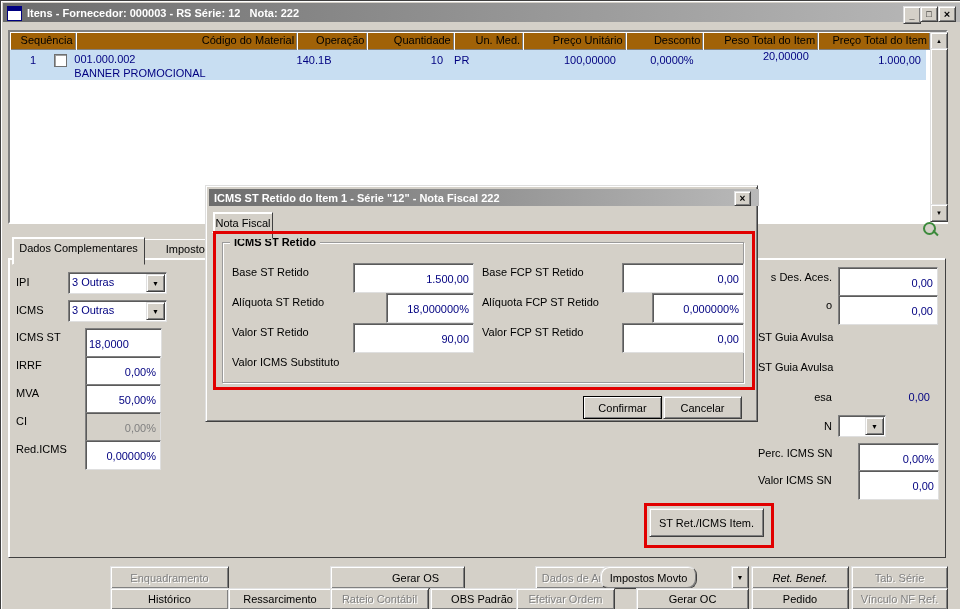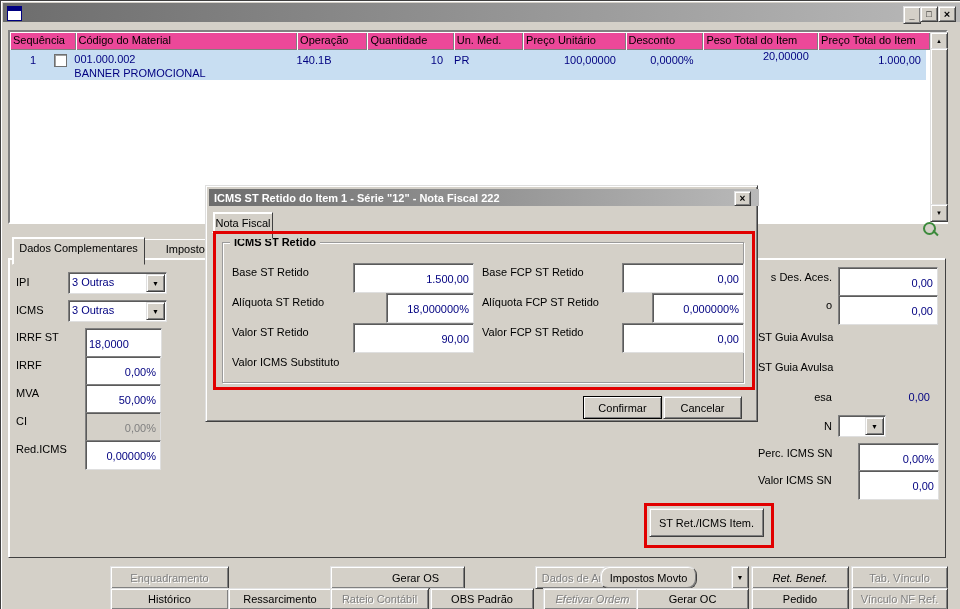--- a/index.html
+++ b/index.html
@@ -11,35 +11,36 @@
   .sunken{background:#fff;border:1px solid;border-color:#808080 #dfdfdf #dfdfdf #808080;
           box-shadow:inset 1px 1px 0 #5a5a5a;}
   .field{color:#000080;text-align:right;padding:9px 4px 0 2px;white-space:nowrap;overflow:hidden;}
   .field.leftal{text-align:left;padding-left:3px;}
   .field.disabled{background:#d4d0c8;color:#808080;}
   .lbl{line-height:13px;white-space:nowrap;}
   .btn{display:flex;align-items:center;justify-content:center;white-space:nowrap;}
   .btn.disabled{color:#808080;text-shadow:1px 1px 0 #fff;}
   .tbar{background:linear-gradient(to right,#6d6d6d,#b9b9b9);color:#fff;font-weight:bold;
         display:flex;align-items:center;white-space:pre;overflow:hidden;}
-  .hcell{box-shadow:inset 1px 1px 0 #fff,inset -1px -1px 0 #808080;background:#ec4899;
-         padding:2px 3px;white-space:nowrap;overflow:hidden;}
+  .hcell{box-shadow:inset 1px 1px 0 #fff,inset -1px -1px 0 #808080;background:#a16207;
+         padding:2px 3px;white-space:nowrap;overflow:hidden;text-align:right;}
   .annotation{border:3px solid #e10000;pointer-events:none;z-index:300;}
   .navy{color:#000080;}
   .combo-btn{position:absolute;top:1px;right:1px;bottom:1px;width:17px;display:flex;
              align-items:center;justify-content:center;font-size:7px;}
   .win-frame{border:1px solid #404040;box-shadow:inset 1px 1px 0 #fff,inset -1px -1px 0 #808080;}
 </style>
 </head>
 <body>
 
 <div class="abs win-frame" style="left:0;top:0;width:960px;height:609px;"></div>
 
 <div class="tbar abs" style="left:3px;top:3px;width:954px;height:19px;padding-left:4px;">
   <span class="abs" style="left:4px;top:3px;width:13px;height:13px;background:#fff;border:1px solid #000080;"><span style="display:block;height:4px;background:#000080;"></span></span>
+  <span style="margin-left:20px;">Itens - Fornecedor: 000003 - RS Série: 12   Nota: 222</span>
 </div>
 <div class="abs raised btn" style="left:903px;top:6px;width:16px;height:14px;align-items:flex-end;padding-bottom:2px;font-size:9px;font-weight:bold;">
     <span>_</span>
   </div>
 <div class="abs raised btn" style="left:920px;top:6px;width:16px;height:14px;font-size:9px;font-weight:bold;">
     <span>□</span>
   </div>
 <div class="abs raised btn" style="left:938px;top:6px;width:16px;height:14px;font-size:11px;font-weight:bold;">
     <span>×</span>
   </div>
@@ -98,21 +99,21 @@
   <span class="abs navy" style="left:3px;top:3px;">3 Outras</span>
   <span class="raised btn combo-btn">▼</span>
 </div>
 
 <div class="abs lbl" style="left:16px;top:304px;">ICMS</div>
 <div class="abs sunken" style="left:68px;top:300px;width:97px;height:20px;">
   <span class="abs navy" style="left:3px;top:3px;">3 Outras</span>
   <span class="raised btn combo-btn">▼</span>
 </div>
 
-<div class="abs lbl" style="left:16px;top:331px;">IRRF ST</div>
+<div class="abs lbl" style="left:16px;top:331px;">ICMS ST</div>
 <div class="abs sunken field leftal" style="left:85px;top:328px;width:68px;height:19px;">18,0000</div>
 
 <div class="abs lbl" style="left:16px;top:359px;">IRRF</div>
 <div class="abs sunken field" style="left:85px;top:356px;width:68px;height:19px;">0,00%</div>
 
 <div class="abs lbl" style="left:16px;top:387px;">MVA</div>
 <div class="abs sunken field" style="left:85px;top:384px;width:68px;height:19px;">50,00%</div>
 
 <div class="abs lbl" style="left:16px;top:415px;">CI</div>
 <div class="abs sunken field disabled" style="left:85px;top:412px;width:68px;height:19px;">0,00%</div>
@@ -144,27 +145,27 @@
 <div class="abs sunken field" style="left:858px;top:470px;width:73px;height:19px;">0,00</div>
 
 <div class="abs raised btn" style="left:649px;top:508px;width:113px;height:27px;">ST Ret./ICMS Item.</div>
 
 <div class="abs raised btn disabled" style="left:110px;top:566px;width:117px;height:21px;">Enquadramento</div>
 <div class="abs raised btn" style="left:330px;top:566px;width:97px;height:21px;padding-left:36px;">Gerar OS</div>
 <div class="abs raised btn disabled" style="left:535px;top:566px;width:97px;height:21px;">Dados de Análise</div>
 <div class="abs raised btn" style="left:600px;top:566px;width:95px;height:21px;border-radius:9px;">Impostos Movto</div>
 <div class="abs raised btn" style="left:731px;top:566px;width:16px;height:21px;font-size:7px;">▼</div>
 <div class="abs raised btn" style="left:751px;top:566px;width:96px;height:21px;font-style:italic;">Ret. Benef.</div>
-<div class="abs raised btn disabled" style="left:851px;top:566px;width:95px;height:21px;">Tab. Vínculo</div>
+<div class="abs raised btn disabled" style="left:851px;top:566px;width:95px;height:21px;">Tab. Série</div>
 
 <div class="abs raised btn" style="left:110px;top:588px;width:117px;height:20px;">Histórico</div>
 <div class="abs raised btn" style="left:228px;top:588px;width:102px;height:20px;">Ressarcimento</div>
 <div class="abs raised btn disabled" style="left:330px;top:588px;width:97px;height:20px;">Rateio Contábil</div>
 <div class="abs raised btn" style="left:430px;top:588px;width:102px;height:20px;">OBS Padrão</div>
-<div class="abs raised btn disabled" style="left:543px;top:588px;width:97px;height:20px;font-style:italic;">Efetivar Ordem</div>
+<div class="abs raised btn disabled" style="left:516px;top:588px;width:97px;height:20px;">Efetivar Ordem</div>
 <div class="abs raised btn" style="left:636px;top:588px;width:111px;height:20px;">Gerar OC</div>
 <div class="abs raised btn" style="left:751px;top:588px;width:96px;height:20px;">Pedido</div>
 <div class="abs raised btn disabled" style="left:851px;top:588px;width:95px;height:20px;">Vínculo NF Ref.</div>
 
 <div class="abs" style="left:205px;top:185px;width:551px;height:235px;background:#d4d0c8;border:1px solid;border-color:#dfdfdf #404040 #404040 #dfdfdf;box-shadow:inset 1px 1px 0 #fff,inset -1px -1px 0 #808080;z-index:100;">
   <div class="tbar abs" style="left:3px;top:3px;width:545px;height:17px;padding-left:5px;">
     <span>ICMS ST Retido do Item 1 - Série "12" - Nota Fiscal 222</span>
   </div>
   <div class="abs raised btn" style="right:6px;top:5px;width:15px;height:13px;font-size:10px;font-weight:bold;">
       <span>×</span>

